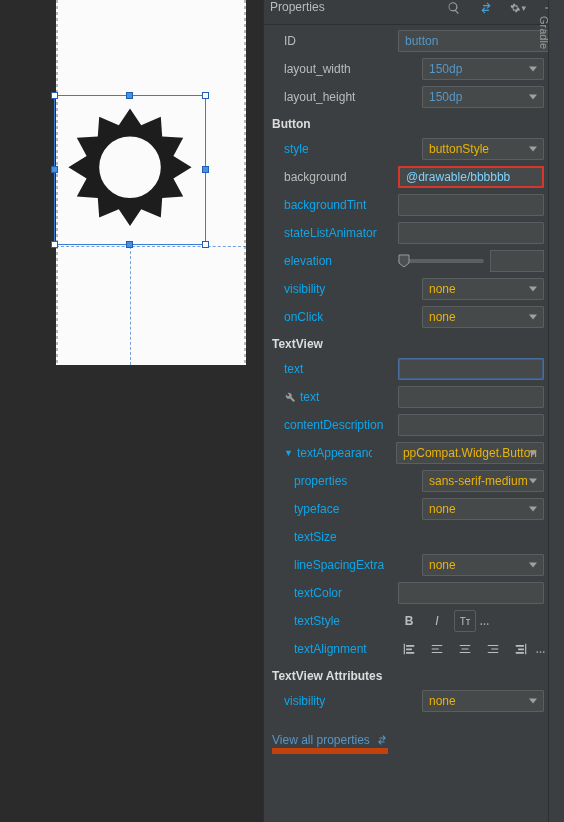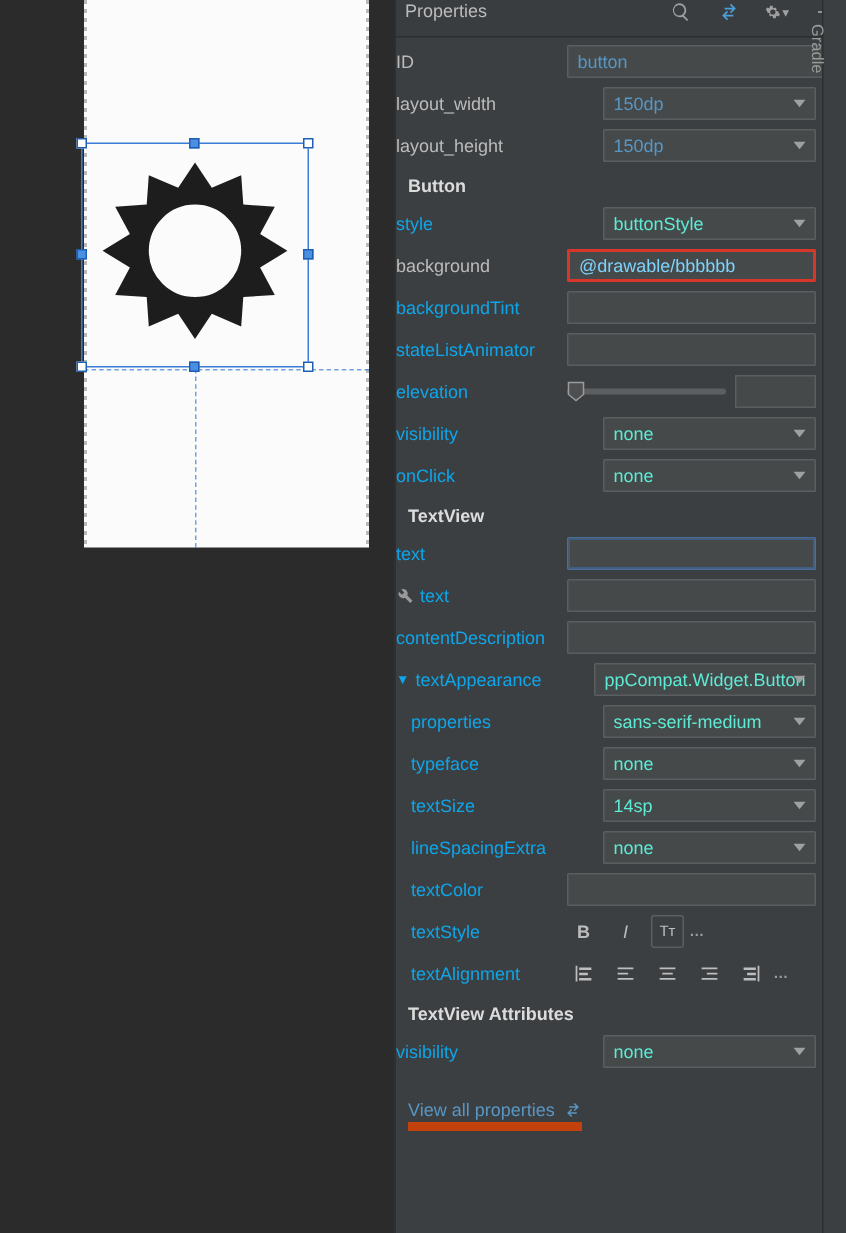--- a/index.html
+++ b/index.html
@@ -118,21 +118,21 @@
 
   .prop-body {
     flex: 1;
     overflow-y: auto;
     padding: 2px 0 4px 0;
   }
   .row {
     display: flex;
     align-items: center;
     height: 28px;
-    padding-left: 0;
+    padding-left: 20px;
   }
   .label {
     width: 114px;
     color: #bbbbbb;
     white-space: nowrap;
     overflow: hidden;
     display:flex;
     align-items:center;
     gap:4px;
   }
@@ -151,21 +151,21 @@
     border: 1px solid #5b5e60;
     border-radius: 1px;
     color: #5896c4;
     padding: 0 6px;
     display: flex;
     align-items: center;
     min-width: 0;
     overflow: hidden;
     white-space: nowrap;
   }
-  .field.gray { color: #5eead4; }
+  .field.gray { color: #eab308; }
   .field.empty { color: transparent; }
   .field.highlight { border: 2px solid #d7362a; color:#7dd3fc; }
   .field.focus { border: 1px solid #4a6e9b; box-shadow: 0 0 0 1px #3e5e86 inset; }
   .combo { position: relative; margin-left: 24px; }
   .combo::after {
     content: "";
     position: absolute;
     right: 6px; top: 50%;
     transform: translateY(-50%);
     border-left: 4px solid transparent;
@@ -415,24 +415,20 @@
       </div>
       <div class="row">
         <div class="label dim" style="padding-left:10px">typeface</div>
         <div class="valcell">
           <div class="field combo gray">none</div>
           <div class="more">…</div>
         </div>
       </div>
       <div class="row">
         <div class="label dim" style="padding-left:10px">textSize</div>
-        <div class="valcell">
-          <div class="field combo gray">14sp</div>
-          <div class="more">…</div>
-        </div>
       </div>
       <div class="row">
         <div class="label dim" style="padding-left:10px">lineSpacingExtra</div>
         <div class="valcell">
           <div class="field combo gray">none</div>
           <div class="more">…</div>
         </div>
       </div>
       <div class="row">
         <div class="label dim" style="padding-left:10px">textColor</div>

